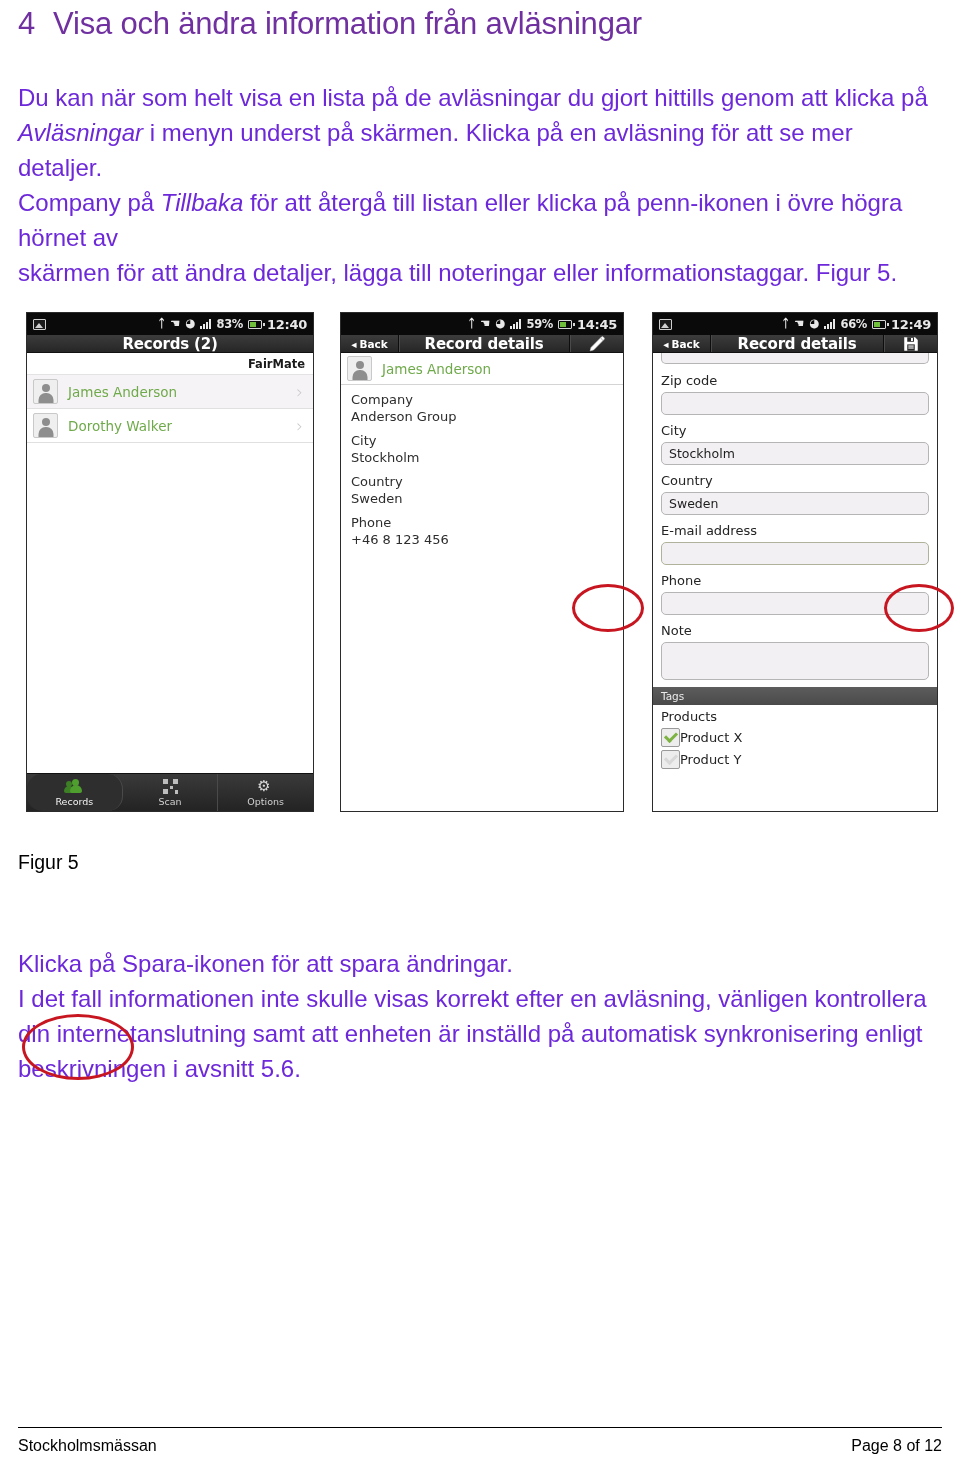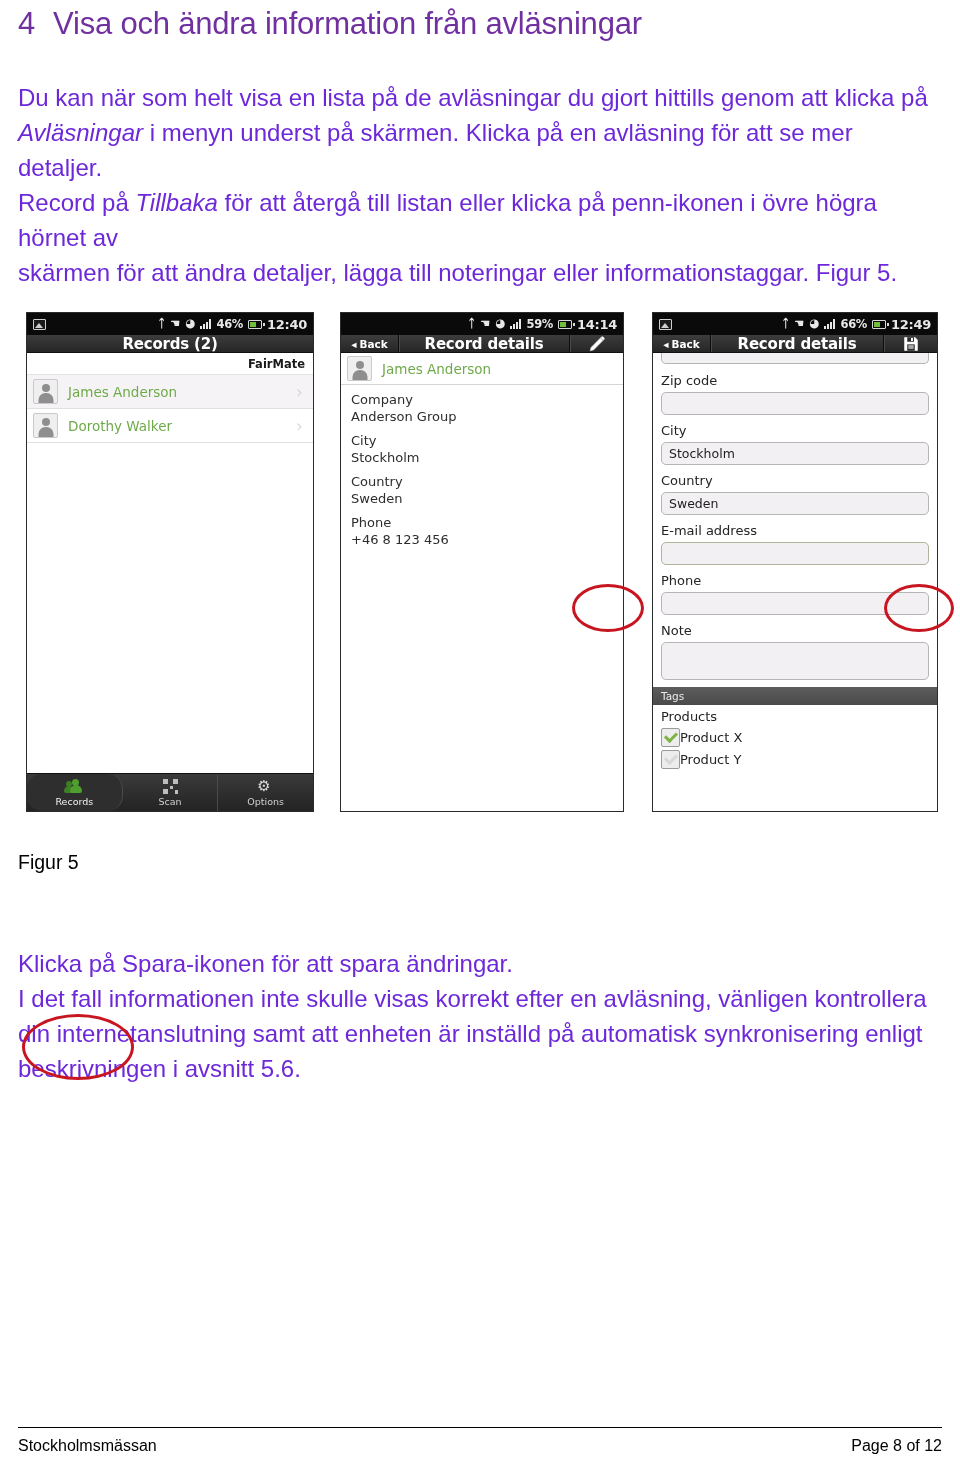--- a/index.html
+++ b/index.html
@@ -299,42 +299,42 @@
 
 <div class="page">
 
   <h1 class="h1">
     <span class="num">4</span><span>Visa och ändra information från avläsningar</span>
   </h1>
 
   <p class="para intro">
     <span>Du kan när som helt visa en lista på de avläsningar du gjort hittills genom att klicka på</span><br>
     <i>Avläsningar</i><span> i menyn underst på skärmen. Klicka på en avläsning för att se mer detaljer.</span><br>
-    <span>Record på </span><i>Tillbaka</i><span> för att återgå till listan eller klicka på penn-ikonen i övre högra hörnet av</span><br>
+    <span>Company på </span><i>Tillbaka</i><span> för att återgå till listan eller klicka på penn-ikonen i övre högra hörnet av</span><br>
     <span>skärmen för att ändra detaljer, lägga till noteringar eller informationstaggar. Figur 5.</span>
   </p>
 
   <div class="figure">
 
     <div class="phone" id="phone1">
       <div class="statusbar">
         <span class="sb-left">
           <span class="gallery-ic"></span>
         </span>
         <span class="sb-right">
           <span class="sb-ic">ᛏ</span>
           <span class="sb-ic">☚</span>
           <span class="sb-ic">◕</span>
           <span class="sigbars">
               <i></i>
               <i></i>
               <i></i>
               <i></i>
             </span>
-          <span class="pct">46%</span>
+          <span class="pct">83%</span>
           <span class="batt"></span>
           <span class="clock">12:40</span>
         </span>
       </div>
       <div class="titlebar">
         <span class="tb-title">Records (2)</span>
       </div>
       <div class="brandrow">
         <span>FairMate</span>
       </div>
@@ -384,21 +384,21 @@
           <span class="sb-ic">☚</span>
           <span class="sb-ic">◕</span>
           <span class="sigbars">
               <i></i>
               <i></i>
               <i></i>
               <i></i>
             </span>
           <span class="pct">59%</span>
           <span class="batt"></span>
-          <span class="clock">14:14</span>
+          <span class="clock">14:45</span>
         </span>
       </div>
       <div class="titlebar">
         <span class="tb-back">
           <span>◂</span>
           <span>Back</span>
         </span>
         <span class="tb-title">Record details</span>
         <span class="tb-action">
           <svg width="20" height="20" viewBox="0 0 24 24" aria-hidden="true">

